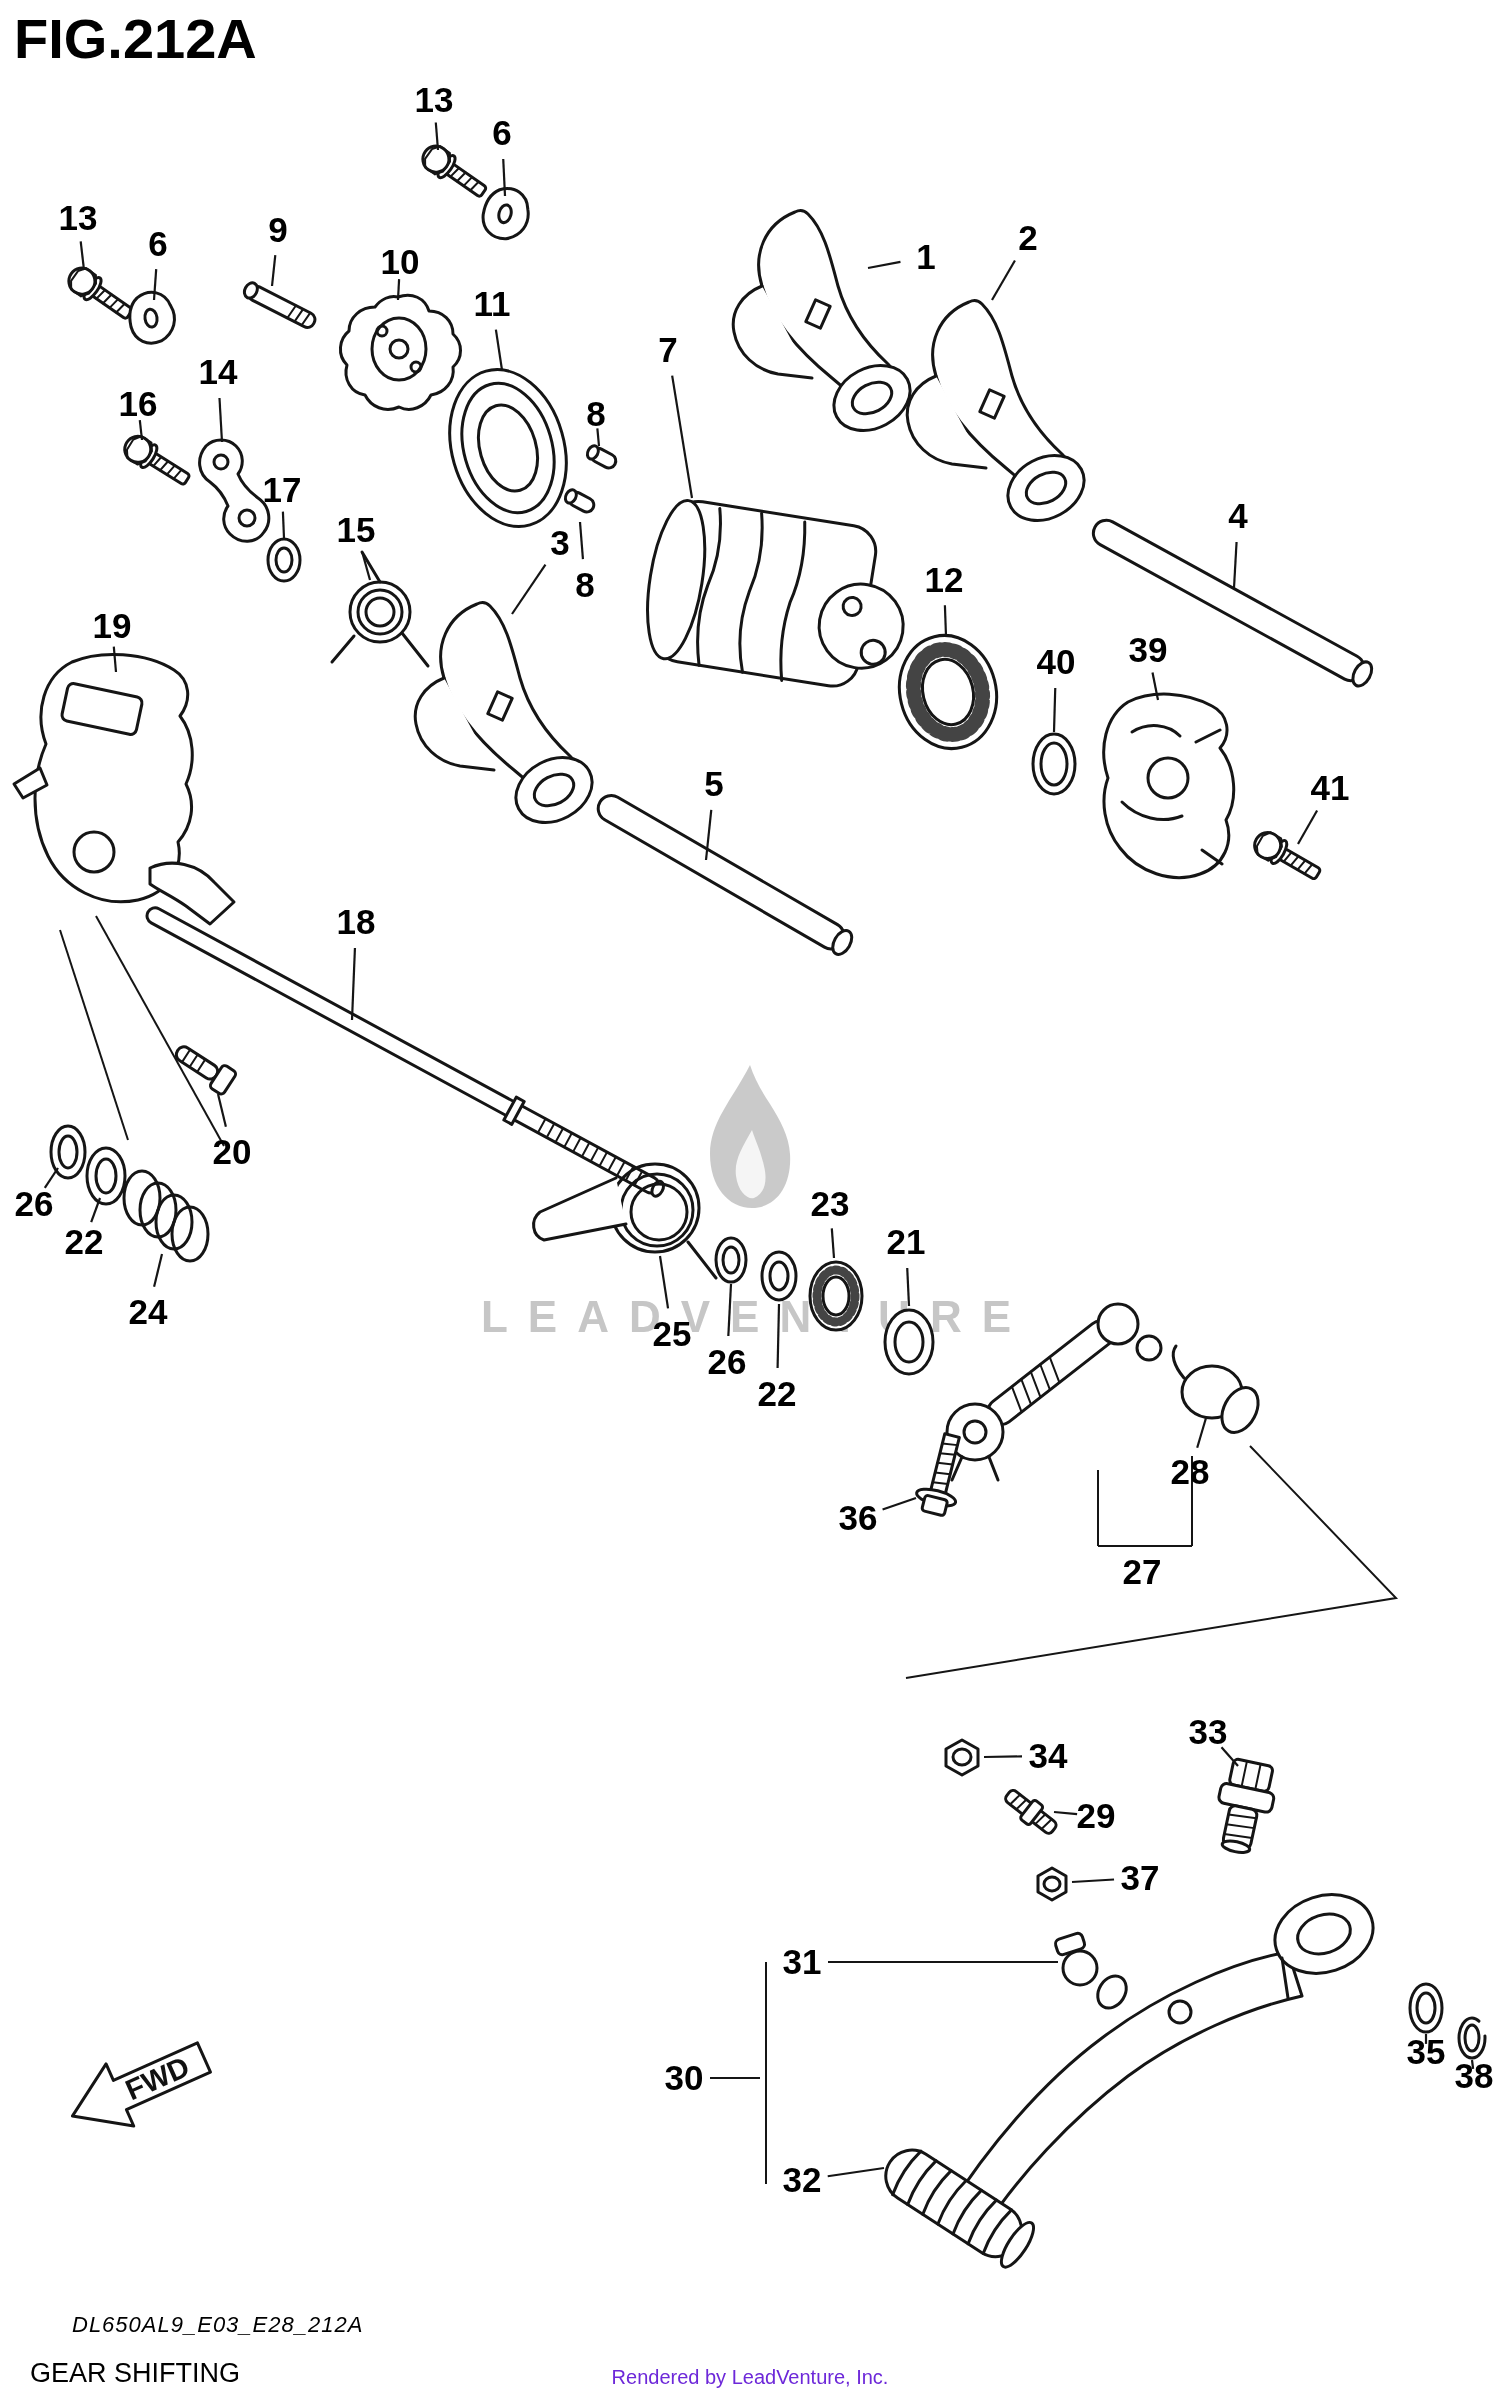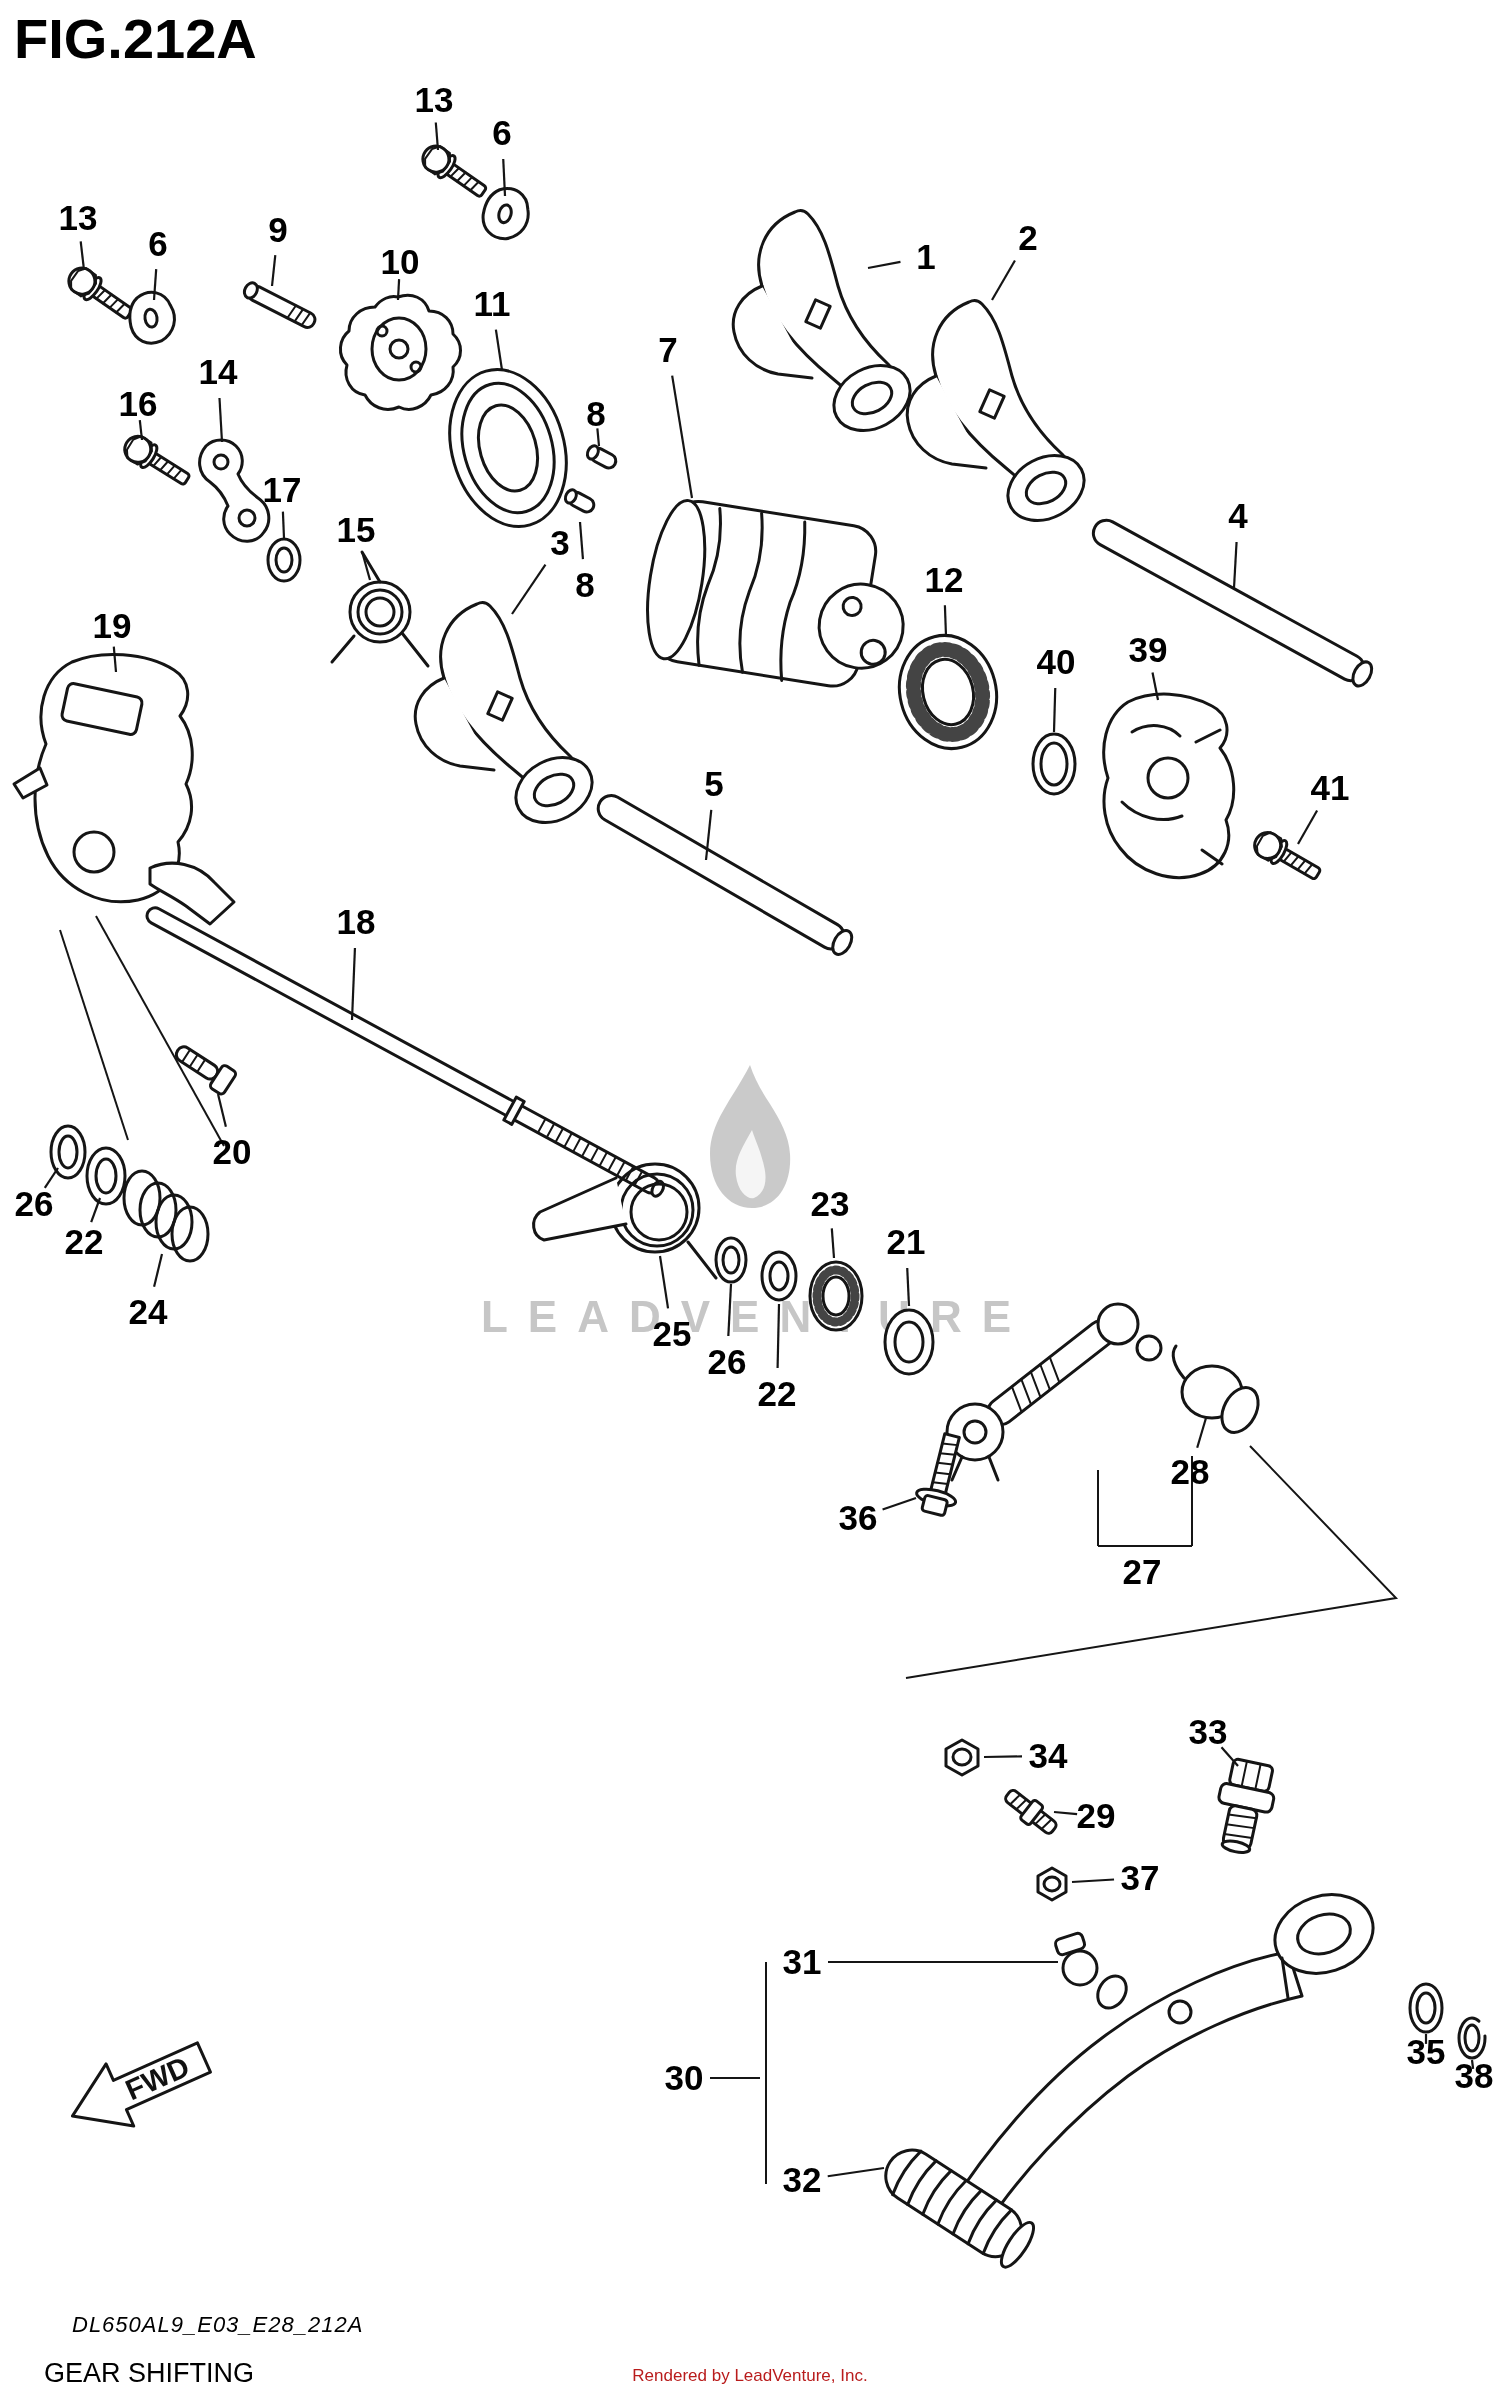--- a/index.html
+++ b/index.html
@@ -7,22 +7,22 @@
   .stage{position:relative;width:1500px;height:2401px;background:#fff;overflow:hidden;}
   .fig-title{position:absolute;left:14px;top:6px;font-size:56px;font-weight:800;letter-spacing:0px;font-family:"Liberation Sans",sans-serif;}
   svg.art{position:absolute;left:0;top:0;width:1500px;height:2401px;}
   .part{stroke:#151515;stroke-width:3;fill:none;stroke-linecap:round;stroke-linejoin:round;}
   .cons{stroke:#151515;stroke-width:2;fill:none;}
   text.callout{font-family:"Liberation Sans",sans-serif;font-weight:bold;font-size:35px;fill:#000;stroke:none;text-anchor:middle;}
   line.leader{stroke:#151515;stroke-width:2.2;}
   .wm-text{font-family:"Liberation Sans",sans-serif;font-weight:bold;font-size:44px;fill:#b8b8b8;letter-spacing:20px;text-anchor:middle;stroke:none;opacity:.8;}
   .fwd-text{font-family:"Liberation Sans",sans-serif;font-weight:bold;font-size:29px;fill:#111;stroke:none;}
   .footer-code{position:absolute;left:72px;top:2312px;font-size:22px;letter-spacing:1px;font-style:italic;}
-  .footer-name{position:absolute;left:44px;top:2358px;font-size:27px;}
-  .footer-credit{position:absolute;left:50%;transform:translateX(-50%);top:2366px;font-size:17px;color:#b91c1c;}
+  .footer-name{position:absolute;left:30px;top:2358px;font-size:27px;}
+  .footer-credit{position:absolute;left:50%;transform:translateX(-50%);top:2366px;font-size:20px;color:#6d28d9;}
 </style>
 </head>
 <body>
 
 <div class="stage">
 
   <div class="fig-title">FIG.212A</div>
 
   <svg class="art" viewBox="0 0 1500 2401">
     <defs>

